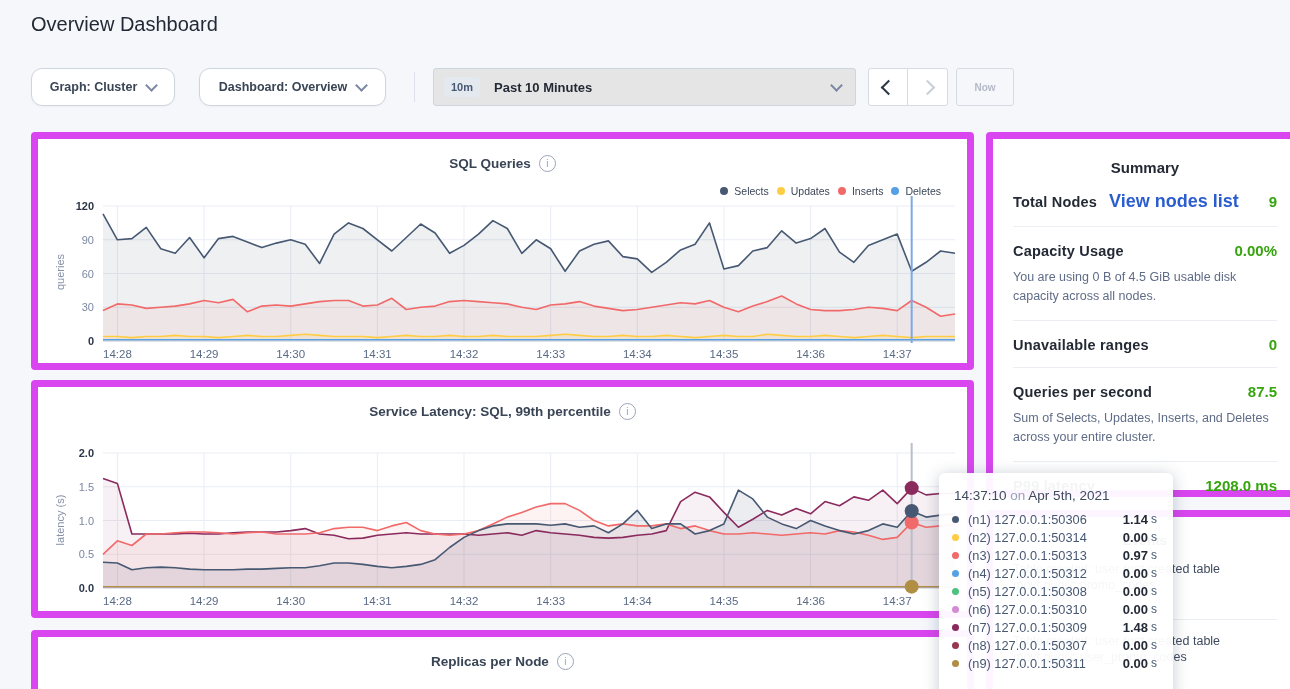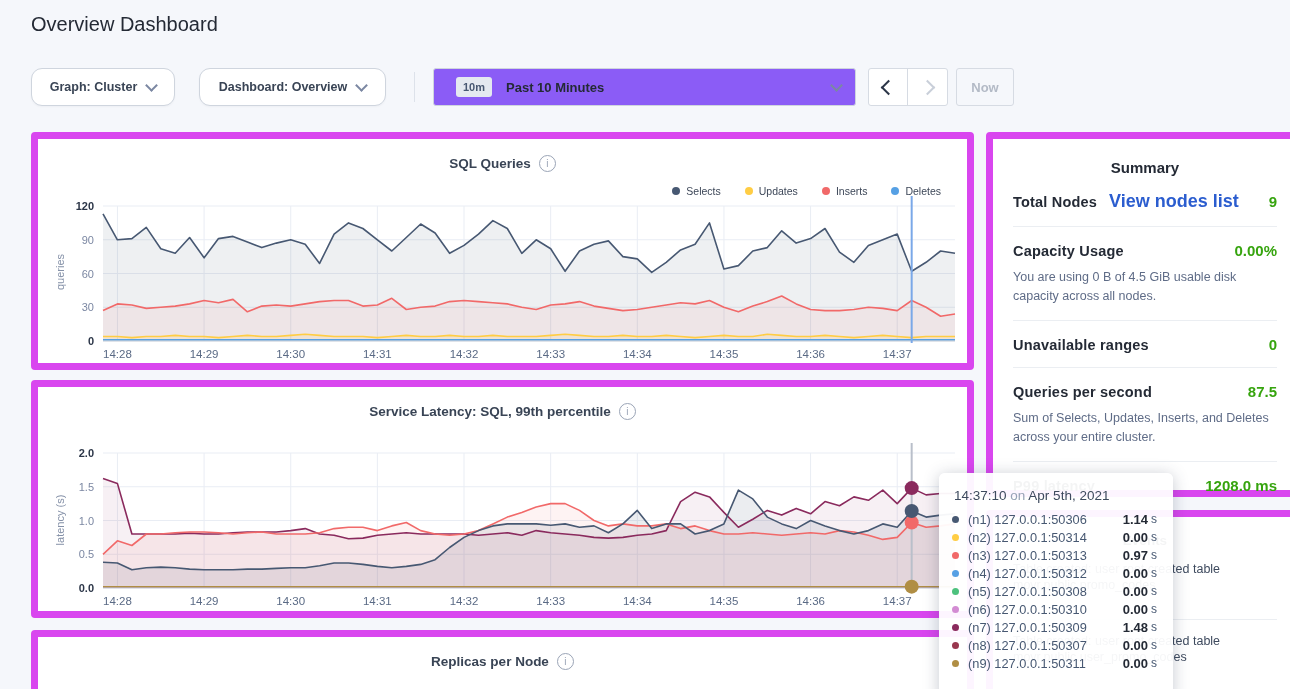--- a/index.html
+++ b/index.html
@@ -6,42 +6,42 @@
   .page{position:relative;width:1290px;height:689px;overflow:hidden;background:#f5f7fb;
         font-family:"Liberation Sans",sans-serif;color:#242a35;margin-left:16px;}
   .page-title{position:absolute;left:15px;top:13px;font-size:20px;font-weight:500;color:#242a35;}
   
   .btn{position:absolute;top:68px;height:38px;background:#fff;border:1px solid #cfd5de;border-radius:11px;
        display:flex;align-items:center;justify-content:center;gap:10px;font-size:12.5px;font-weight:700;
        color:#394455;box-sizing:border-box;cursor:pointer;box-shadow:0 1px 2px rgba(40,50,70,0.04);}
   .chev{width:7px;height:7px;border-right:2px solid #7b87a2;border-bottom:2px solid #7b87a2;
         transform:rotate(45deg);margin-top:-4px;}
   .vdivider{position:absolute;left:398px;top:72px;height:30px;width:1px;background:#dde2ea;}
-  .timesel{position:absolute;left:417px;top:68px;width:423px;height:38px;background:#8b5cf6;border:1px solid #cfd5de;
-        border-radius:3px;display:flex;align-items:center;box-sizing:border-box;cursor:pointer;padding:0 14px 0 22px;}
+  .timesel{position:absolute;left:417px;top:68px;width:423px;height:38px;background:#e5e5e5;border:1px solid #cfd5de;
+        border-radius:3px;display:flex;align-items:center;box-sizing:border-box;cursor:pointer;padding:0 14px 0 10px;}
   .time-badge{background:#e4e9f0;color:#475872;font-size:11px;font-weight:700;border-radius:3px;padding:4px 7px;}
   .time-label{font-size:13px;font-weight:700;color:#242a35;margin-left:14px;}
   .timesel .chev{margin-left:auto;}
   .nav-arrows{position:absolute;left:852px;top:68px;height:38px;display:flex;background:#fff;
         border:1px solid #d6dbe3;border-radius:3px;box-sizing:border-box;overflow:hidden;}
   .nav-btn{width:39px;display:flex;align-items:center;justify-content:center;cursor:pointer;box-sizing:border-box;}
   .nav-btn.first{border-right:1px solid #d6dbe3;}
   .arr{width:9px;height:9px;}
   .arr-left{border-left:2.5px solid #2c3648;border-bottom:2.5px solid #2c3648;transform:rotate(45deg);}
   .arr-right{border-right:2.5px solid #c9cfd9;border-top:2.5px solid #c9cfd9;transform:rotate(45deg);}
   .now-btn{position:absolute;left:940px;top:68px;width:58px;height:38px;border:1px solid #d6dbe3;border-radius:3px;
-        display:flex;align-items:center;justify-content:center;font-size:13px;font-weight:700;color:#b3bac6;
+        display:flex;align-items:center;justify-content:center;font-size:10px;font-weight:700;color:#b3bac6;
         box-sizing:border-box;cursor:default;}
   
   .panel{position:absolute;background:#fff;border:7px solid #d946ef;border-radius:4px;box-sizing:border-box;}
   .chart-title{position:absolute;top:16px;left:0;right:0;display:flex;justify-content:center;align-items:center;
         gap:8px;font-size:13.5px;font-weight:700;color:#394455;}
   .info-icon{width:15px;height:15px;border:1px solid #9aa4b6;border-radius:50%;color:#9aa4b6;font-size:10px;
         display:flex;align-items:center;justify-content:center;font-weight:400;cursor:pointer;}
-  .legend{position:absolute;top:46px;right:26px;display:flex;gap:24px;}
+  .legend{position:absolute;top:46px;right:26px;display:flex;gap:8px;}
   .legend-item{display:flex;align-items:center;gap:6px;font-size:10.5px;color:#3d4758;cursor:pointer;}
   .ldot{width:8px;height:8px;border-radius:50%;}
   .ylabel{position:absolute;font-size:11px;color:#8591a8;text-align:center;transform:rotate(-90deg);}
   
   .sum-title{padding-top:20px;text-align:center;font-weight:700;font-size:15px;color:#242a35;}
   .sum-body{margin:0 20px;}
   .sum-row{padding:15px 0 14px 0;border-bottom:1px solid #ebeef2;}
   .sum-row.last{border-bottom:none;}
   .sum-head{display:flex;align-items:center;}
   .sum-label{font-size:14.5px;font-weight:700;color:#242a35;letter-spacing:0.2px;}

